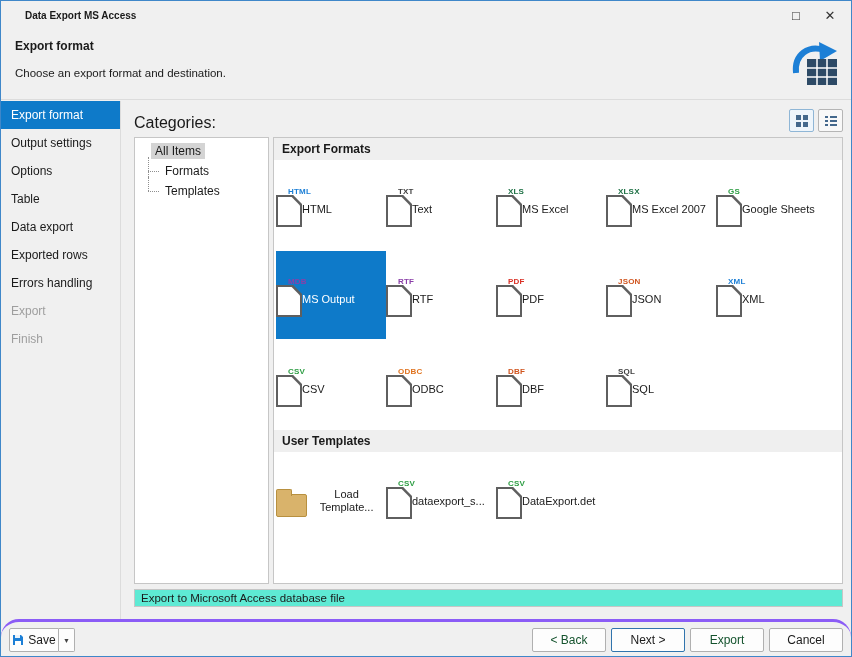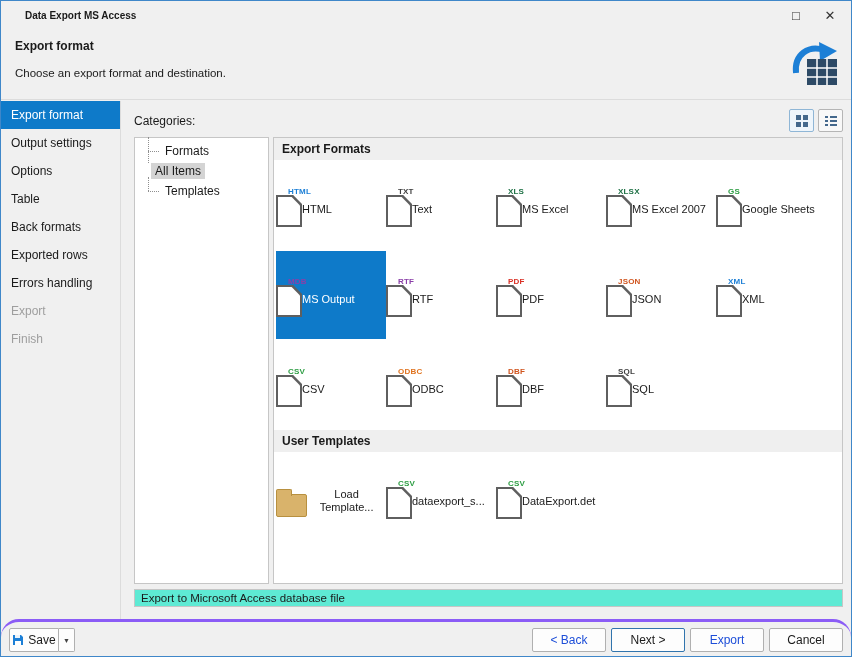--- a/index.html
+++ b/index.html
@@ -18,21 +18,21 @@
   .h-title{ position:absolute; left:14px; top:8px; font-size:12px; font-weight:bold; }
   .h-sub{ position:absolute; left:14px; top:36px; font-size:11.5px; }
   .h-icon{ position:absolute; right:12px; top:10px; width:48px; height:46px; }
   
   .sidebar{ position:absolute; top:100px; left:0; width:120px; bottom:37px; background:#f0f0f0; border-right:1px solid #dcdcdc; }
   .side-item{ height:28px; line-height:28px; padding-left:10px; font-size:12px; cursor:default; }
   .side-item.active{ background:#0e7ac9; color:#fff; }
   .side-item.disabled{ color:#9e9e9e; }
   
   .main{ position:absolute; left:130px; top:100px; right:8px; bottom:37px; }
-  .cat-label{ position:absolute; left:3px; top:13px; font-size:12px; }
+  .cat-label{ position:absolute; left:3px; top:13px; font-size:16px; }
   .view-btn{ position:absolute; top:8px; width:25px; height:23px; border:1px solid #b5b5b5; background:#f8f8f8; display:flex; align-items:center; justify-content:center; border-radius:2px; }
   .view-btn.vb-grid{ right:29px; border-color:#8fb6d6; background:#eef5fb; }
   .view-btn.vb-list{ right:0; }
   .tree-panel{ position:absolute; left:3px; top:36px; width:135px; height:447px; background:#fff; border:1px solid #c6c6c6; padding-top:3px; }
   .tree-item{ height:20px; line-height:20px; font-size:12px; position:relative; white-space:nowrap; }
   .tree-item.root{ padding-left:16px; }
   .tree-item .sel{ background:#d4d4d4; padding:1px 4px; }
   .tree-item.child{ padding-left:30px; }
   .tree-item.child::before{ content:""; position:absolute; left:13px; top:-4px; height:26px; border-left:1px dotted #8f8f8f; }
   .tree-item.child.last::before{ height:14px; }
@@ -55,21 +55,21 @@
   .c-orange{ color:#e0731f; } .c-rust{ color:#d0541e; }
   .status-bar{ position:absolute; left:3px; right:0; top:488px; height:18px; background:#5eead4; border:1px solid #c6c6c6; font-size:11.5px; line-height:16px; padding-left:6px; }
   
   .footer{ position:absolute; left:0; right:0; bottom:0; height:37px; background:#f0f0f0; border-top:3px solid #8b5cf6;border-radius:18px; }
   .save-group{ position:absolute; left:8px; top:6px; display:flex; }
   .save-main{ width:50px; height:24px; border:1px solid #b0b0b0; border-radius:2px 0 0 2px; background:#fdfdfd; display:flex; align-items:center; justify-content:center; gap:4px; font-size:12px; }
   .save-arrow{ width:16px; height:24px; border:1px solid #b0b0b0; border-left:none; border-radius:0 2px 2px 0; background:#fdfdfd; text-align:center; line-height:24px; font-size:8px; color:#444; }
   .right-buttons{ position:absolute; right:8px; top:6px; display:flex; gap:5px; }
   .btn{ width:74px; height:24px; border:1px solid #b0b0b0; border-radius:2px; background:#fdfdfd; font-size:12px; text-align:center; line-height:22px; }
   .btn.focused{ border:1px solid #3174ad; }
-  .btn.disabled{ color:#1d4ed8; }
+  .btn.disabled{ color:#14532d; }
 </style>
 </head>
 <body>
 
 <div class="window">
 
   <div class="titlebar">
     <span class="title">Data Export MS Access</span>
     <div class="win-controls">
       <span class="win-btn">□</span>
@@ -91,21 +91,21 @@
         <line x1="36" y1="18" x2="36" y2="44" stroke="#fff" stroke-width="1.5"></line>
       </svg>
     </div>
   </div>
 
   <div class="sidebar">
     <div class="side-item active">Export format</div>
     <div class="side-item">Output settings</div>
     <div class="side-item">Options</div>
     <div class="side-item">Table</div>
-    <div class="side-item">Back formats</div>
+    <div class="side-item">Data export</div>
     <div class="side-item">Exported rows</div>
     <div class="side-item">Errors handling</div>
     <div class="side-item disabled">Export</div>
     <div class="side-item disabled">Finish</div>
   </div>
 
   <div class="main">
     <div class="cat-label">Categories:</div>
 
     <div class="view-btn vb-grid">
@@ -121,22 +121,22 @@
         <rect x="1" y="2" width="3" height="2" fill="#44688c"></rect>
           <rect x="6" y="2" width="7" height="2" fill="#44688c"></rect>
         <rect x="1" y="6" width="3" height="2" fill="#44688c"></rect>
           <rect x="6" y="6" width="7" height="2" fill="#44688c"></rect>
         <rect x="1" y="10" width="3" height="2" fill="#44688c"></rect>
           <rect x="6" y="10" width="7" height="2" fill="#44688c"></rect>
       </svg>
     </div>
 
     <div class="tree-panel">
+      <div class="tree-item root"><span class="sel">All Items</span></div>
       <div class="tree-item child"><span>Formats</span></div>
-      <div class="tree-item root"><span class="sel">All Items</span></div>
       <div class="tree-item child last"><span>Templates</span></div>
     </div>
 
     <div class="formats-panel">
       <div class="section-header">Export Formats</div>
 
       <div class="tile-row">
         <div class="tile">
           <div class="icon-wrap">
               <div class="doc"></div>

